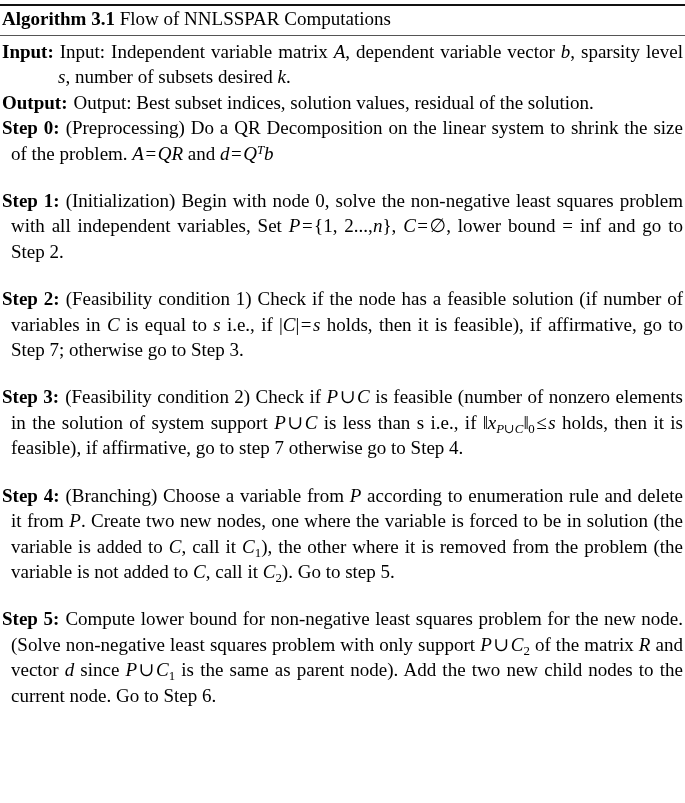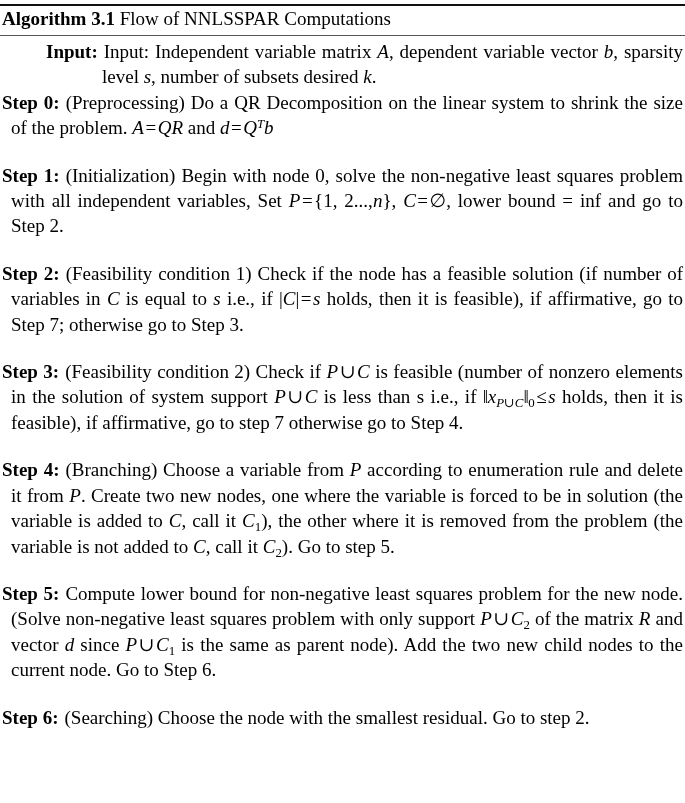--- a/index.html
+++ b/index.html
@@ -62,21 +62,20 @@
     text-justify: inter-word;
     padding-left: 9px;
     text-indent: -9px;
     margin: 0;
     hyphens: none;
   }
   
   .head-block {
     padding-left: 56px;
     text-indent: -56px;
-    margin-left: 44px;
   }
   .head-block.narrow {
     padding-left: 9px;
     text-indent: -9px;
   }
 
   .step-block {
     margin-top: 22px;
   }
 
@@ -132,20 +131,23 @@
   </div>
 
   <div class="rule-mid"></div>
 
   <div class="algo-body">
 
     <div class="line-block head-block">
       <span class="lbl">Input:</span><span class="lbl-gap"></span><span>Input: Independent variable matrix </span><span class="mi">A</span><span>, dependent variable vector </span><span class="mi">b</span><span>, sparsity level </span><span class="mi">s</span><span>, number of subsets desired </span><span class="mi">k</span><span>.</span>
     </div>
 
+    <div class="line-block head-block narrow">
+      <span class="lbl">Output:</span><span class="lbl-gap"></span><span>Output: Best subset indices, solution values, residual of the solution.</span>
+    </div>
 
     <div class="line-block">
       <span class="lbl">Step 0:</span><span class="lbl-gap"></span><span>(Preprocessing) Do a QR Decomposition on the linear system to shrink the size of the problem. </span><span class="nobr"><span class="mi">A</span><span class="mo">=</span><span class="mi">QR</span></span><span> and </span><span class="nobr"><span class="mi">d</span><span class="mo">=</span><span class="mi">Q</span><sup class="msup mi">T</sup><span class="mi">b</span></span>
     </div>
 
     <div class="line-block step-block">
       <span class="lbl">Step 1:</span><span class="lbl-gap"></span><span>(Initialization) Begin with node 0, solve the non-negative least squares problem with all independent variables, Set </span><span class="nobr"><span class="mi">P</span><span class="mo">=</span><span class="mn">{</span><span class="mn">1, 2...,</span><span class="mi">n</span><span class="mn">}</span></span><span>, </span><span class="nobr"><span class="mi">C</span><span class="mo">=</span><span class="mn">∅</span></span><span>, lower bound = inf and go to Step 2.</span>
     </div>
 
     <div class="line-block step-block">
@@ -157,19 +159,16 @@
     </div>
 
     <div class="line-block step-block">
       <span class="lbl">Step 4:</span><span class="lbl-gap"></span><span>(Branching) Choose a variable from </span><span class="mi">P</span><span> according to enumeration rule and delete it from </span><span class="mi">P</span><span>. Create two new nodes, one where the variable is forced to be in solution (the variable is added to </span><span class="mi">C</span><span>, call it </span><span class="nobr"><span class="mi">C</span><sub class="msub mn">1</sub></span><span>), the other where it is removed from the problem (the variable is not added to </span><span class="mi">C</span><span>, call it </span><span class="nobr"><span class="mi">C</span><sub class="msub mn">2</sub></span><span>). Go to step 5.</span>
     </div>
 
     <div class="line-block step-block">
       <span class="lbl">Step 5:</span><span class="lbl-gap"></span><span>Compute lower bound for non-negative least squares problem for the new node. (Solve non-negative least squares problem with only support </span><span class="nobr"><span class="mi">P</span><span class="mo">∪</span><span class="mi">C</span><sub class="msub mn">2</sub></span><span> of the matrix </span><span class="mi">R</span><span> and vector </span><span class="mi">d</span><span> since </span><span class="nobr"><span class="mi">P</span><span class="mo">∪</span><span class="mi">C</span><sub class="msub mn">1</sub></span><span> is the same as parent node). Add the two new child nodes to the current node. Go to Step 6.</span>
     </div>
 
-    <div class="line-block step-block">
-      <span class="lbl">Step 6:</span><span class="lbl-gap"></span><span>(Searching) Choose the node with the smallest residual. Go to step 2.</span>
-    </div>
 
   </div>
 
 </div>
 
 </body></html>

